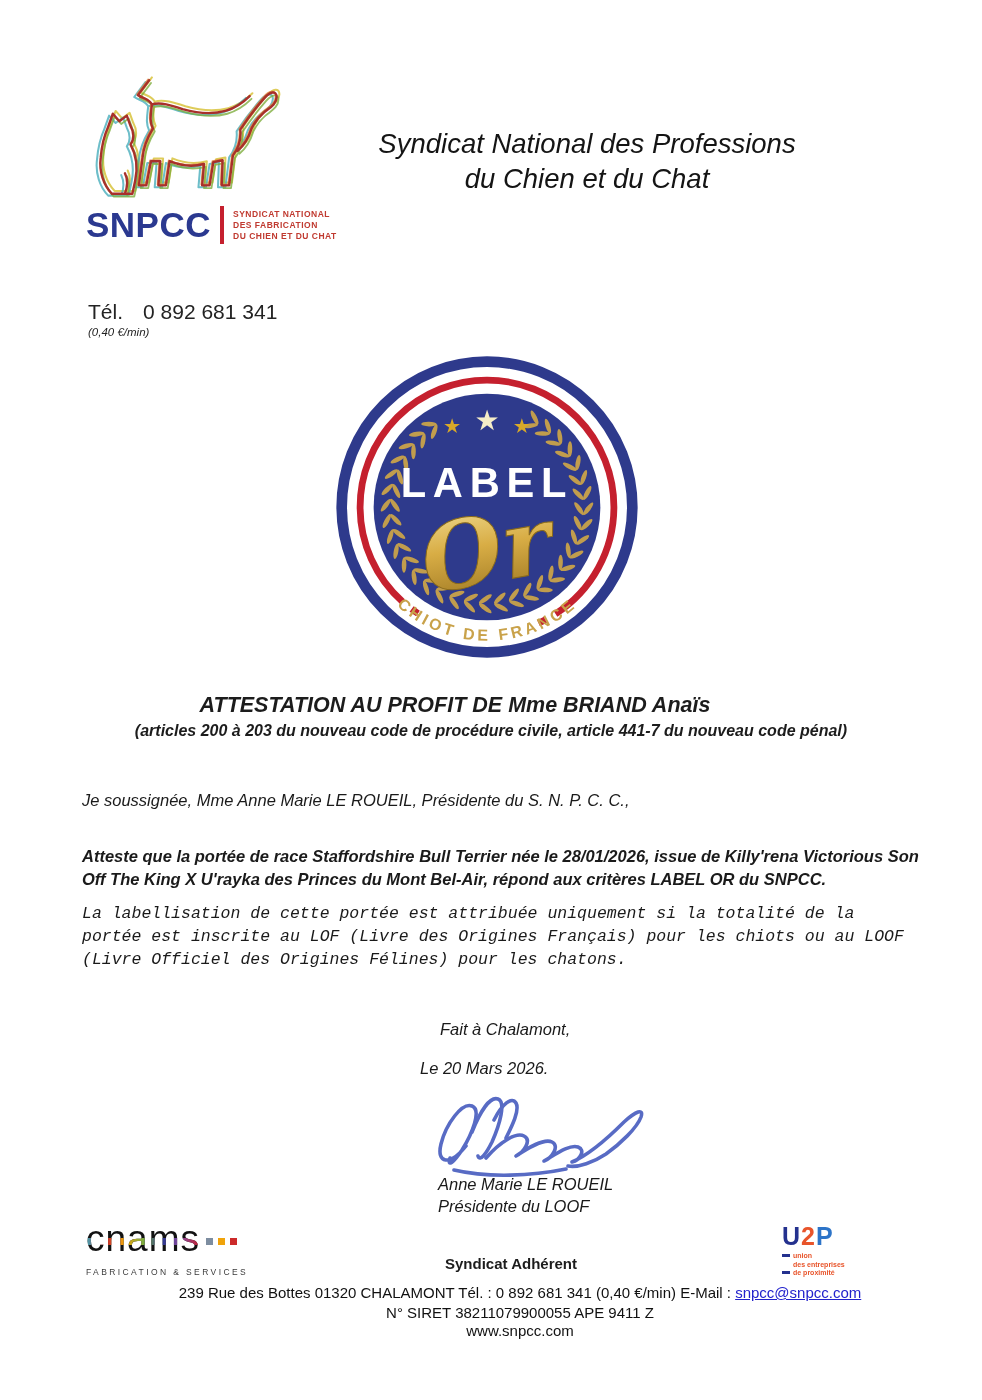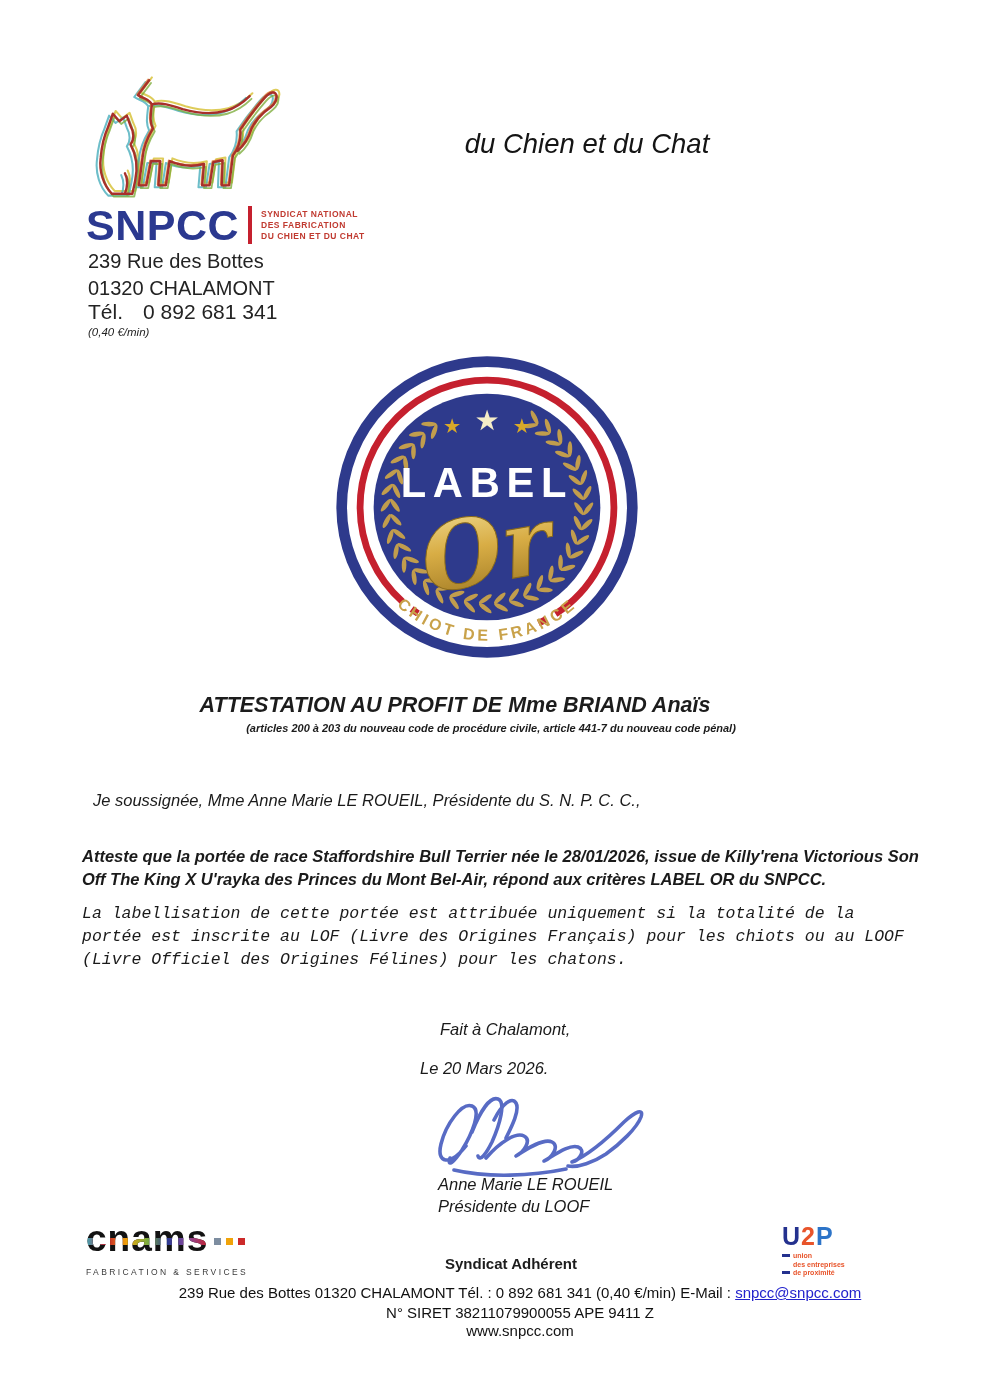--- a/index.html
+++ b/index.html
@@ -10,53 +10,53 @@
   }
   .abs{position:absolute;}
 
   
   .org-title{
     left:352px; top:126px; width:470px; text-align:center;
     font-style:italic; font-size:27.5px; line-height:35px; color:#141414;
   }
   .snpcc-row{left:86px; top:206px; display:flex; align-items:center; gap:9px;}
   .snpcc-acronym{
-    font-size:43px; font-weight:bold; color:#2b3990; letter-spacing:.5px;
+    font-size:35px; font-weight:bold; color:#2b3990; letter-spacing:.5px;
     line-height:36px;
   }
   .snpcc-bar{width:4px; height:38px; background:#c5202e;}
   .snpcc-tag{font-size:8.5px; font-weight:bold; color:#c03a30;
     line-height:11px; letter-spacing:.5px;}
   .address{left:88px; top:248px; font-size:20px; line-height:27px; color:#232323;}
   .phone{left:88px; top:300px; font-size:21px; color:#232323;}
   .phone .num{margin-left:20px;}
   .phone-rate{left:88px; top:326px; font-size:11.5px; font-style:italic; color:#232323;}
 
   
   .att-title{left:0; top:693px; width:910px; text-align:center;
     font-size:21.5px; font-weight:bold; font-style:italic;}
   .att-sub{left:0; top:722px; width:982px; text-align:center;
-    font-size:11px; font-weight:bold; font-style:italic;}
+    font-size:16px; font-weight:bold; font-style:italic;}
   .para{font-size:16.5px; font-style:italic; line-height:23px; color:#1a1a1a;}
-  .intro{left:82px; top:789px; width:840px;margin-left:11px;}
+  .intro{left:82px; top:789px; width:840px;}
   .statement{left:82px; top:845px; width:845px; font-weight:bold;}
   .note{left:82px; top:902px; width:828px;font-family:Liberation Mono, monospace;}
 
   
   .fait{left:440px; top:1018px;}
   .dateline{left:420px; top:1057px;}
   .sig-svg{left:428px; top:1072px;}
   .sig-name{left:438px; top:1173px;}
   .sig-role{left:438px; top:1195px;}
 
   
   .cnams{left:86px; top:1222px;}
   .cnams-word{
     display:inline-block;
-    font-size:37px; font-weight:bold; letter-spacing:1px; line-height:34px;
+    font-size:37px; font-weight:normal; letter-spacing:1px; line-height:34px;
     background-image:
       linear-gradient(90deg,#3fa8b8,#c5202e,#f0a30a,#7fae3f,#2b3990,#8a4a9e,#c5202e),
       linear-gradient(#121212,#121212);
     background-size:100% 7px,100% 100%;
     background-position:0 58%,0 0;
     background-repeat:no-repeat,no-repeat;
     -webkit-background-clip:text; background-clip:text; color:transparent;
   }
   .cnams-dots{display:inline-flex; gap:5px; margin-left:6px; vertical-align:6px;}
   .cnams-dots span{width:7px; height:7px; display:block;}
@@ -106,27 +106,24 @@
     <span class="snpcc-acronym">SNPCC</span>
     <span class="snpcc-bar"></span>
     <span class="snpcc-tag">
       <span style="display:block">SYNDICAT NATIONAL</span>
       <span style="display:block">DES FABRICATION</span>
       <span style="display:block">DU CHIEN ET DU CHAT</span>
     </span>
   </div>
 
   <div class="abs org-title">
+    <div>Syndicat National des Professions</div>
     <div>du Chien et du Chat</div>
   </div>
 
-  <div class="abs address">
-    <div>239 Rue des Bottes</div>
-    <div>01320 CHALAMONT</div>
-  </div>
   <div class="abs phone">
     <span>Tél.</span><span class="num">0 892 681 341</span>
   </div>
   <div class="abs phone-rate">(0,40 €/min)</div>
 
   <svg class="abs" style="left:332px; top:352px;" width="310" height="310" viewBox="0 0 320 320">
     <defs>
       <linearGradient id="goldGrad" x1="0" y1="0" x2="0" y2="1">
         <stop offset="0" stop-color="#f2dd94"></stop>
         <stop offset="0.45" stop-color="#d8ad45"></stop>

